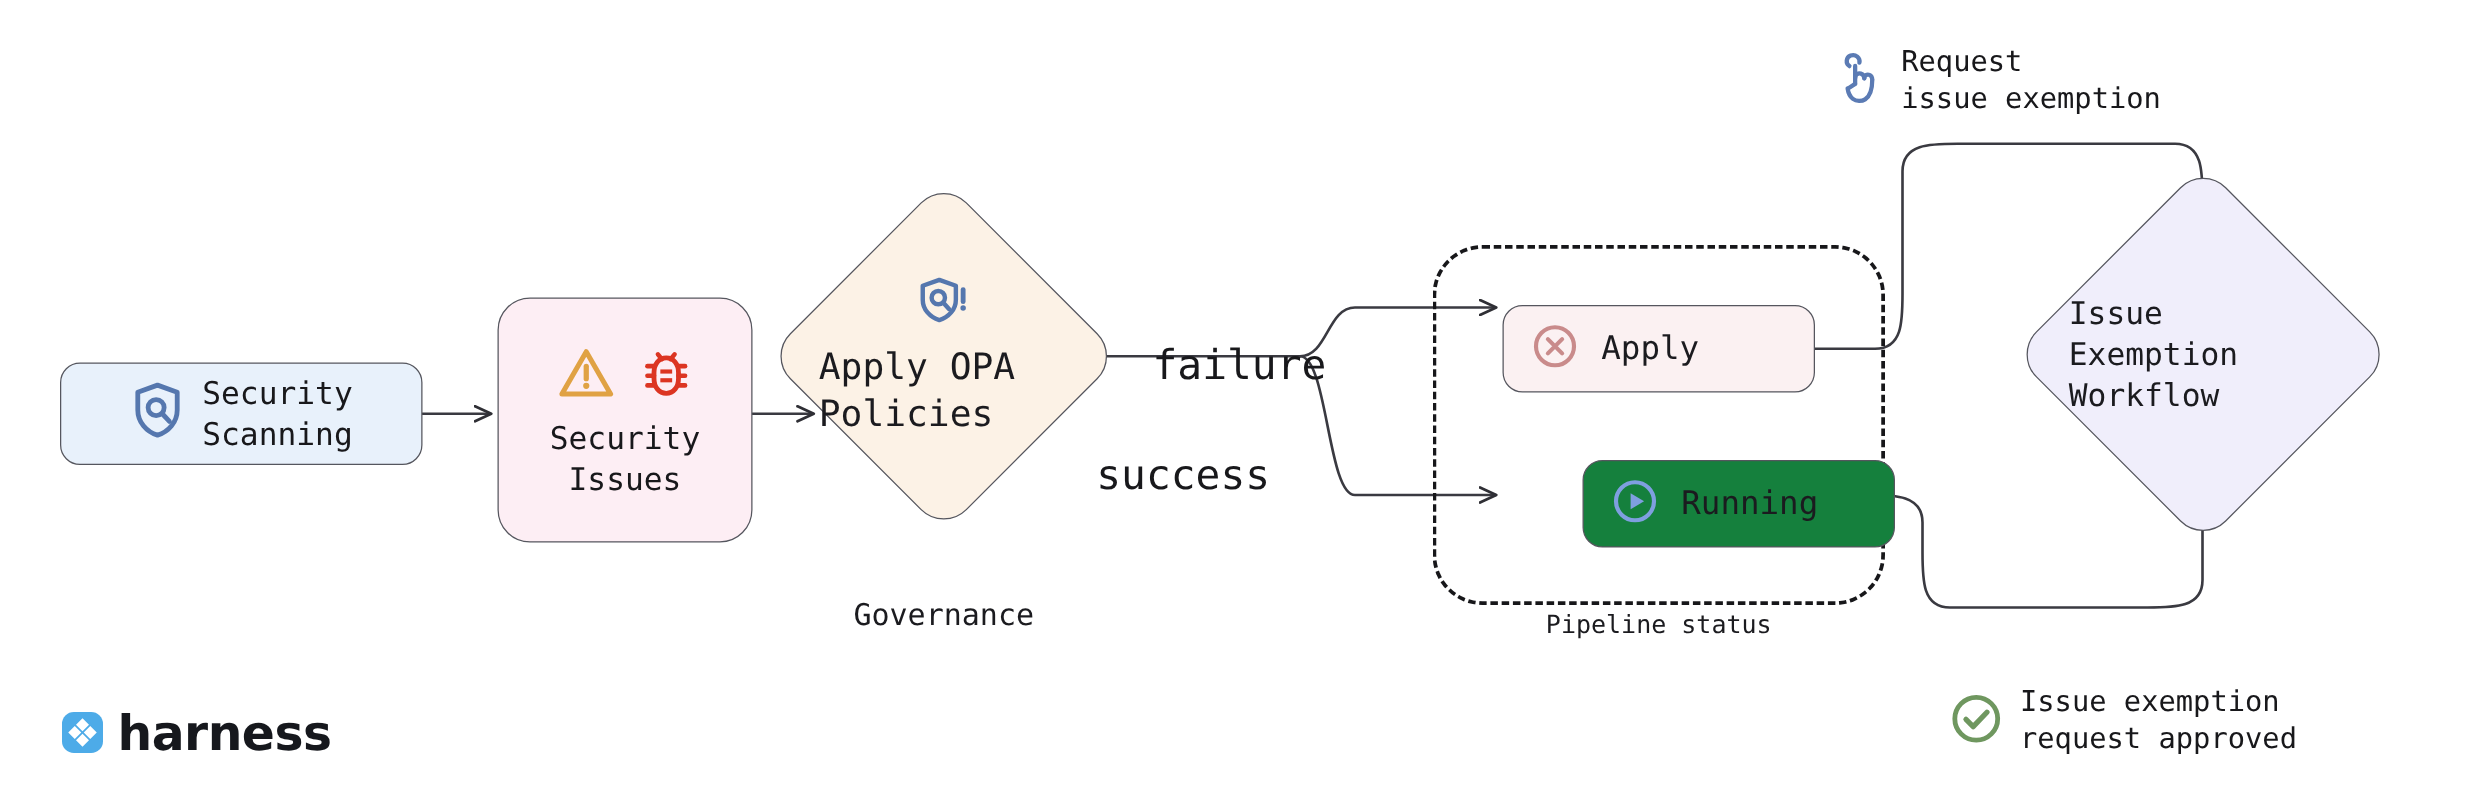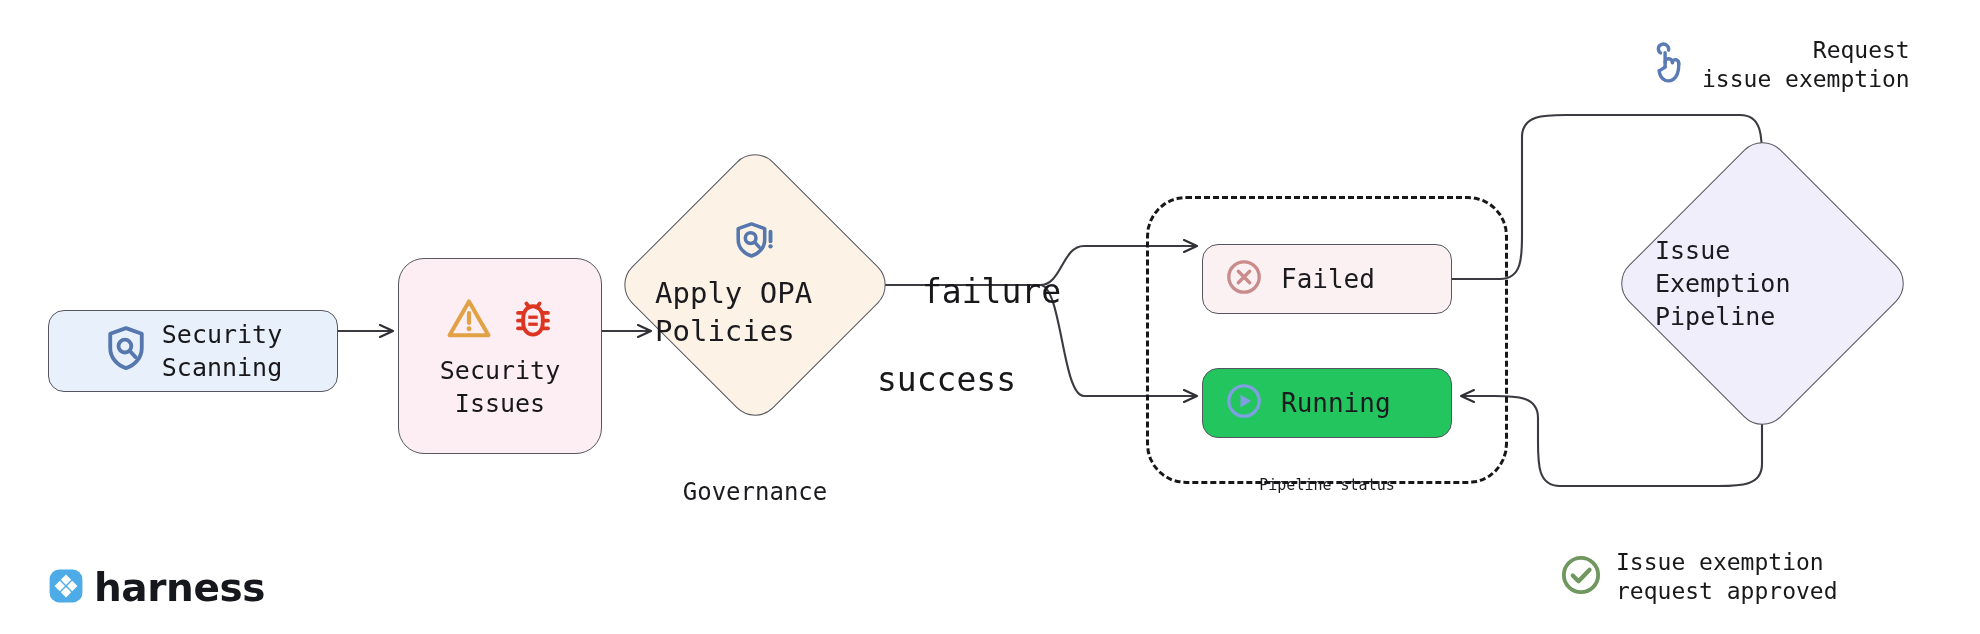--- a/index.html
+++ b/index.html
@@ -12,21 +12,21 @@
     width:1980px;
     height:634px;
     background:#ffffff;
     overflow:hidden;
   }
   .layer{position:absolute;left:0;top:0;width:1980px;height:634px;}
   svg.layer{pointer-events:none;}
 
   
   .node{position:absolute;box-sizing:border-box;display:flex;
-        align-items:center;justify-content:center;margin-top:20px;}
+        align-items:center;justify-content:center;}
   .node .txt{
     font-family:"DejaVu Sans Mono","Liberation Mono",monospace;
     color:#18181b;text-align:center;white-space:pre-line;line-height:1.33;
   }
 
   
   #n-scanning{left:48px;top:290px;width:290px;height:82px;
     background:#e8f1fb;border-radius:16px;border:1.7px solid #55565e;
     flex-direction:row;gap:14px;}
   #n-scanning .txt{font-size:25px;text-align:left;}
@@ -59,41 +59,41 @@
   #n-workflow{left:1655px;top:176px;width:215px;height:215px;}
   #n-workflow .face{background:#f0eefb;}
   #n-workflow .txt{font-size:25px;line-height:1.32;}
 
   
   #grp-pipeline{
     position:absolute;left:1146px;top:196px;width:362px;height:288px;
     border:3.4px dashed #17171a;border-radius:40px;box-sizing:border-box;
     background:transparent;
   }
-  #lbl-pipeline{position:absolute;left:1146px;top:476px;width:362px;
-    text-align:center;font-size:15px;color:#1b1b1f;}
+  #lbl-pipeline{position:absolute;left:1146px;top:487px;width:362px;
+    text-align:center;font-size:20px;color:#1b1b1f;}
   #lbl-governance{position:absolute;left:655px;top:478px;width:200px;
     text-align:center;font-size:24px;color:#1b1b1f;}
 
   
   .pill{position:absolute;box-sizing:border-box;display:flex;align-items:center;
         gap:18px;padding-left:22px;border-radius:16px;border:1.7px solid #55565e;}
   .pill .txt{font-size:26px;}
   #n-failed{left:1202px;top:244px;width:250px;height:70px;background:#fbf1f2;}
-  #n-running{left:1202px;top:368px;width:250px;height:70px;background:#22c55e;}
+  #n-running{left:1266px;top:368px;width:250px;height:70px;background:#15803d;}
 
   
   .edge-label{position:absolute;font-size:33px;color:#18181b;white-space:nowrap;}
   #lbl-failure{left:922px;top:272px;}
   #lbl-success{left:877px;top:360px;}
 
   
   .annot{position:absolute;display:flex;align-items:center;gap:14px;}
   .annot .atxt{font-size:23px;line-height:1.28;color:#18181b;white-space:pre-line;}
-  #an-request{left:1652px;top:36px;text-align:right;}
+  #an-request{left:1471px;top:36px;}
   #an-approved{left:1560px;top:548px;}
 
   
   #logo{position:absolute;left:48px;top:565px;display:flex;align-items:center;gap:10px;}
   #logo .wordmark{font-family:"DejaVu Sans","Liberation Sans",sans-serif;
     font-size:39px;font-weight:700;color:#16181d;letter-spacing:-0.4px;}
 </style>
 </head>
 <body>
 
@@ -201,39 +201,39 @@
   <div id="grp-pipeline"></div>
   <div id="lbl-pipeline">Pipeline status</div>
 
   <div class="pill" id="n-failed">
     <span>
       <svg width="38" height="38" viewBox="0 0 24 24" aria-hidden="true">
         <circle cx="12" cy="12" r="9.6" fill="none" stroke="#c98b8b" stroke-width="2.1"></circle>
         <path d="M8.4 8.4 L15.6 15.6 M15.6 8.4 L8.4 15.6" stroke="#c98b8b" stroke-width="2.1" stroke-linecap="round"></path>
       </svg>
     </span>
-    <span class="txt">Failed</span>
+    <span class="txt">Apply</span>
   </div>
 
   <div class="pill" id="n-running">
     <span>
       <svg width="38" height="38" viewBox="0 0 24 24" aria-hidden="true">
         <circle cx="12" cy="12" r="9.6" fill="none" stroke="#7f9fe0" stroke-width="2.1"></circle>
         <path d="M9.8 7.9 L16.6 12 L9.8 16.1 Z" fill="#7f9fe0"></path>
       </svg>
     </span>
     <span class="txt">Running</span>
   </div>
 
   <div class="diamond" id="n-workflow">
     <div class="face"></div>
     <div class="inner">
       <span class="txt">Issue
 Exemption
-Pipeline</span>
+Workflow</span>
     </div>
   </div>
 
   <div class="annot" id="an-request">
     <span>
       <svg width="36" height="44" viewBox="0 0 22 27" aria-hidden="true">
         <g fill="none" stroke="#5b7bb4" stroke-width="2.1" stroke-linecap="round" stroke-linejoin="round">
           <path d="M5.2 7.3 C3.2 5.9 3.5 3.0 5.8 2.1 C8.2 1.2 10.6 3.2 10.1 5.6"></path>
           <path d="M8.0 7.2 V16.0"></path>
           <path d="M8.0 13.2 C8.0 11.6 9.4 10.6 10.8 11.0 C11.9 11.3 12.5 12.3 12.5 13.4"></path>

